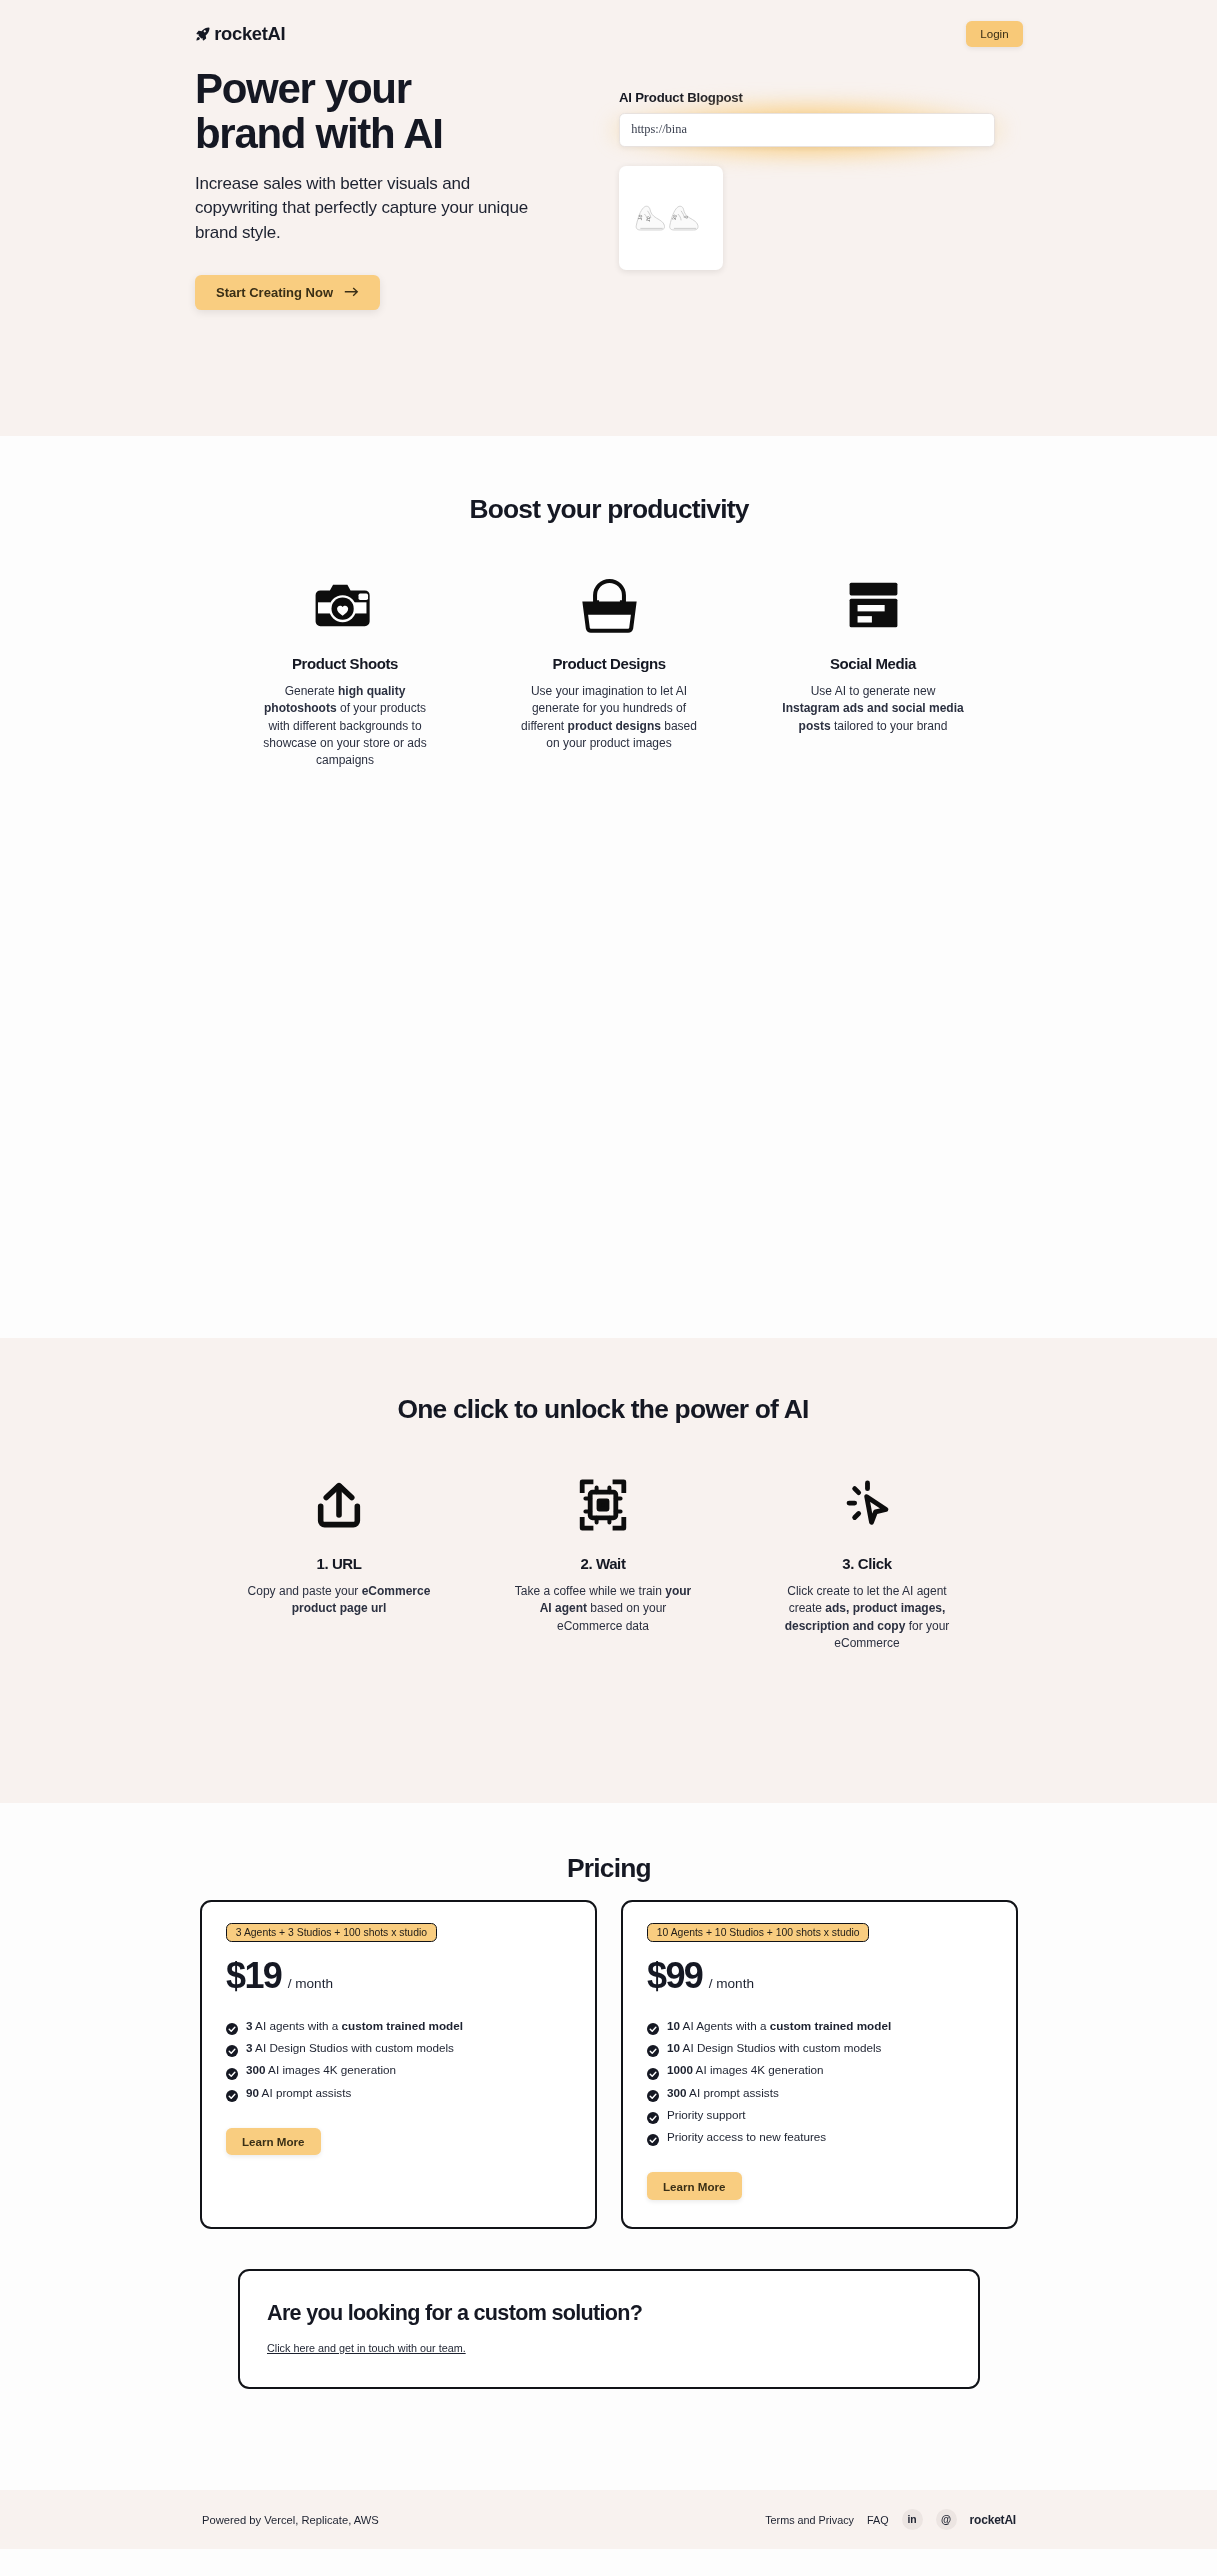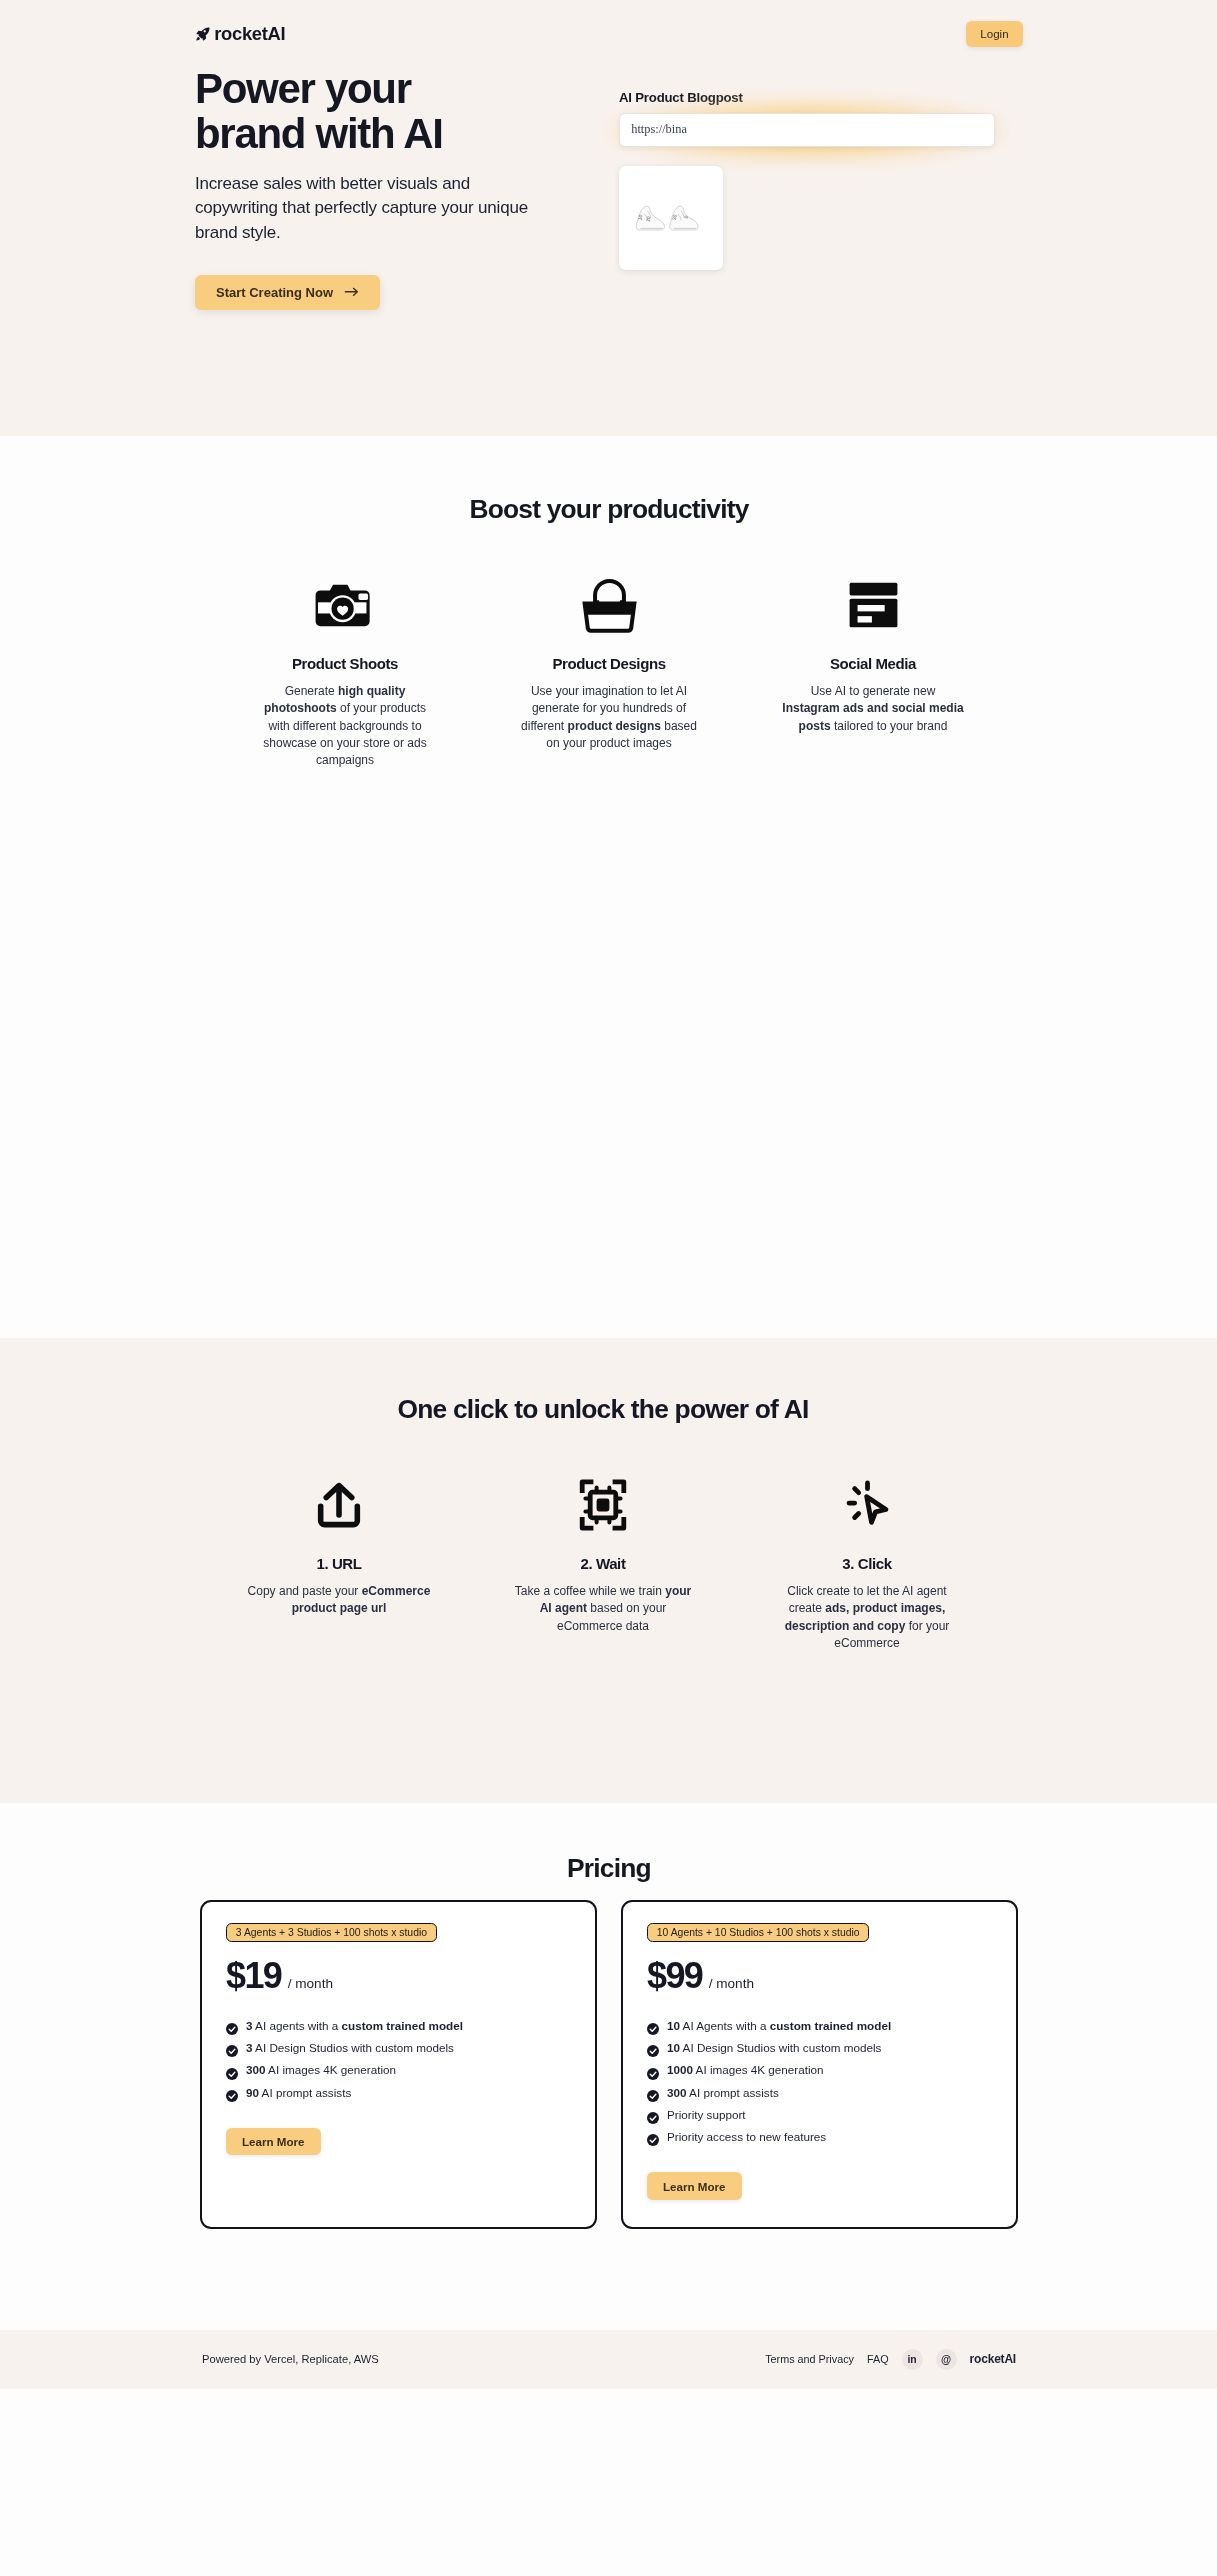--- a/index.html
+++ b/index.html
@@ -551,20 +551,24 @@
                 <path d="M4.3 8.2 7 10.9l4.8-5.2" fill="none" stroke="#fff" stroke-width="1.9" stroke-linecap="round" stroke-linejoin="round"></path>
               </svg></span>
             <span><span>Priority access to new features</span></span>
           </li>
         </ul>
       <button class="learn-btn">Learn More</button>
     </div>
 
   </div>
 
+  <div class="custom-box">
+    <div class="custom-title">Are you looking for a custom solution?</div>
+    <a class="custom-link">Click here and get in touch with our team.</a>
+  </div>
 </section>
 
 <footer class="footer">
   <div class="footer-left">Powered by Vercel, Replicate, AWS</div>
   <div class="footer-right">
     <span class="footer-link">Terms and Privacy</span>
     <span class="footer-link">FAQ</span>
     <span class="social">in</span>
     <span class="social">@</span>
     <span class="footer-brand">rocketAI</span>

